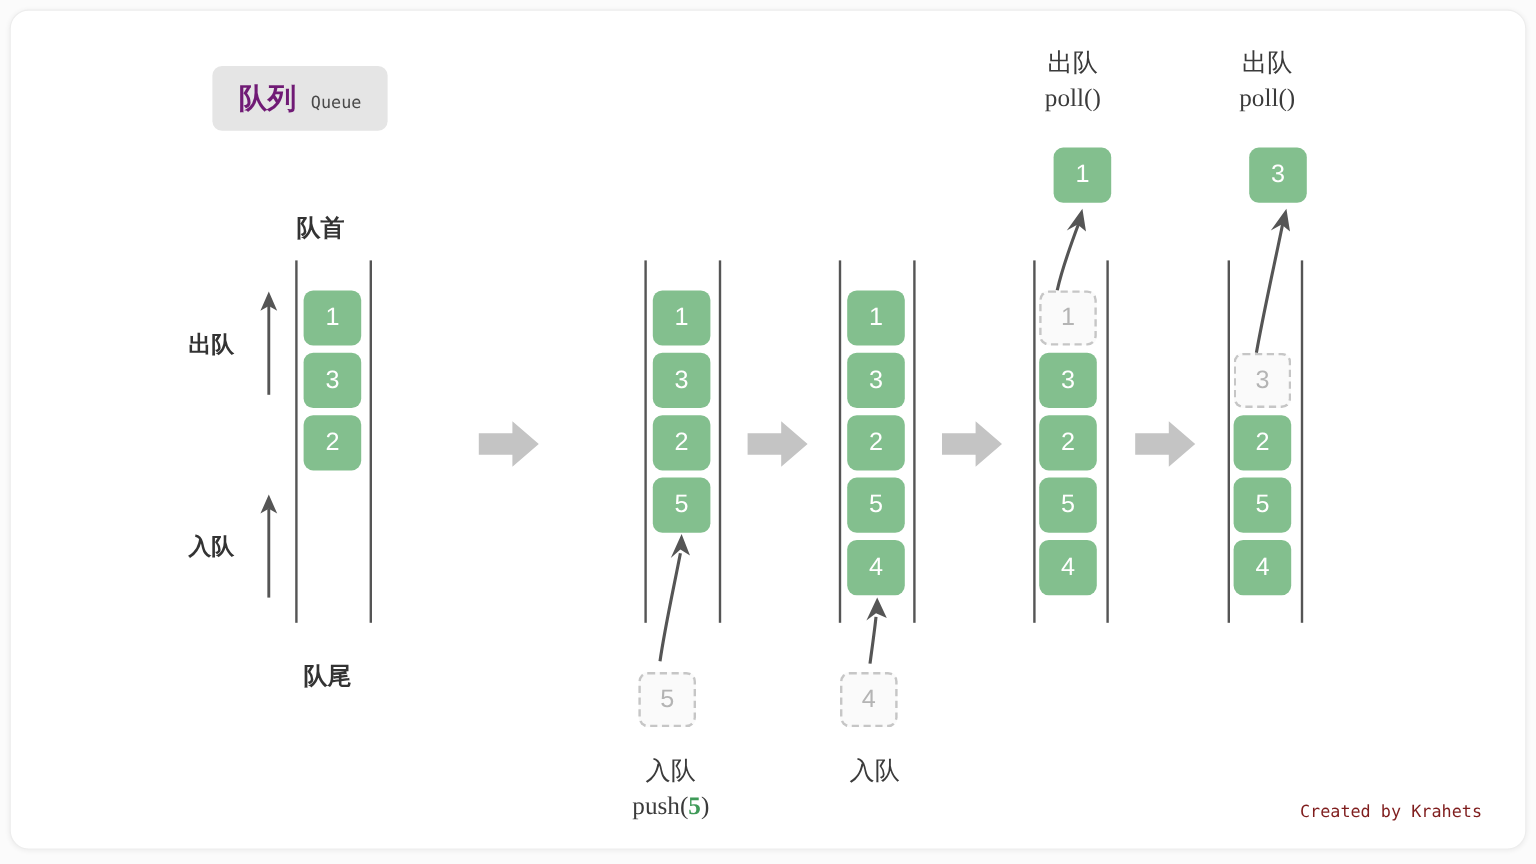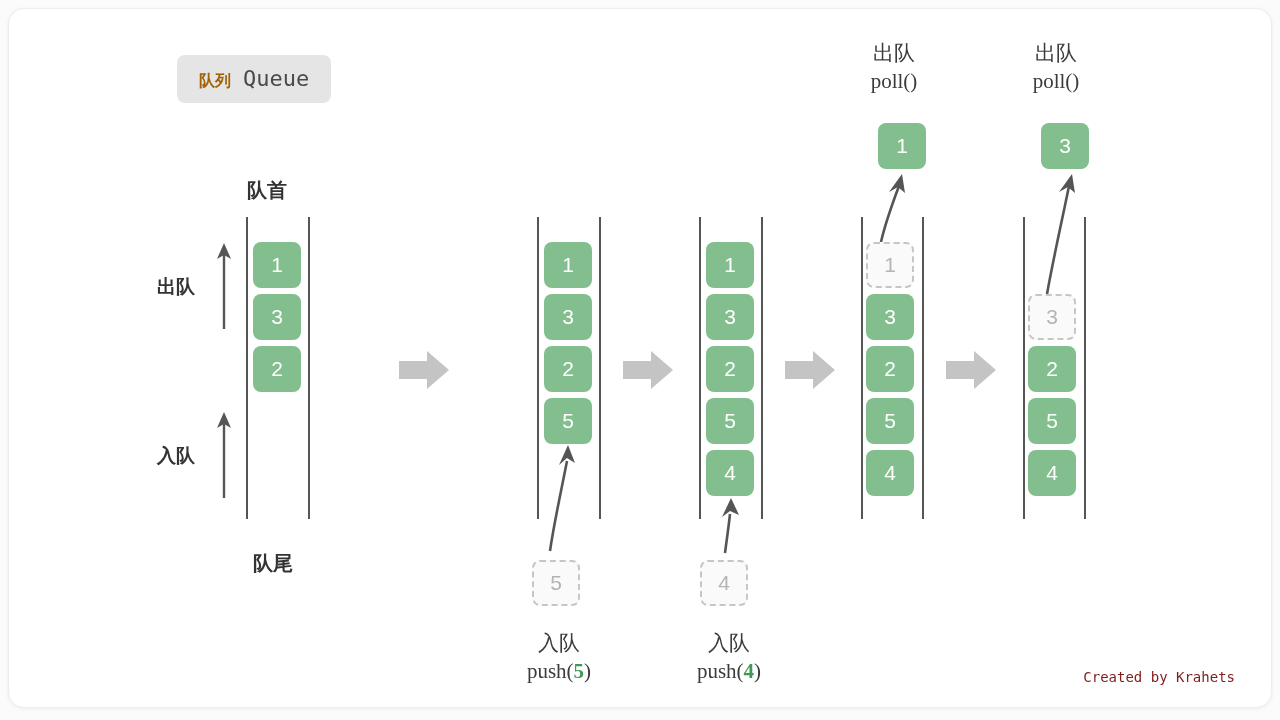--- a/index.html
+++ b/index.html
@@ -36,27 +36,27 @@
     top: 46px;
     background: #e5e5e5;
     border-radius: 8px;
     padding: 11px 22px;
     display: flex;
     align-items: baseline;
     gap: 12px;
     white-space: nowrap;
   }
   #title-badge .cn {
-    font-size: 16px;
+    font-size: 24px;
     font-weight: bold;
-    color: #a16207;
+    color: #701a75;
   }
   #title-badge .en {
     font-family: "DejaVu Sans Mono", "Liberation Mono", monospace;
-    font-size: 22px;
+    font-size: 14px;
     color: #4a4a4a;
   }
 
   
   .head-tail-label {
     font-size: 20px;
     font-weight: bold;
     color: #333333;
     white-space: nowrap;
   }
@@ -196,21 +196,20 @@
     <div class="abs box" style="left:697px; top:441px;">4</div>
 
     <svg class="abs" style="left:692px; top:487px;" width="60" height="60">
       <path d="M24 57 C 26 42, 28 28, 29 18" stroke="#555555" stroke-width="2.6" fill="none"></path>
       <path d="M30 2 L38 19 L29 15 L21 21 Z" fill="#555555"></path>
     </svg>
     <div class="abs box ghost" style="left:691px; top:551px;">4</div>
 
     <div class="abs op-label" style="left:630px; top:620px; width:180px;">
       <span class="op-cn">入队</span>
-      <span class="op-code"><span>push(</span><span class="arg">4</span><span>)</span></span>
     </div>
 
     <svg class="abs" style="left:776px; top:342px;" width="54" height="38">
       <path d="M0 10 L28 10 L28 0 L50 19 L28 38 L28 28 L0 28 Z" fill="#c4c4c4"></path>
     </svg>
 
     <div class="abs op-label" style="left:800px; top:30px; width:170px;">
       <span class="op-cn">出队</span>
       <span class="op-code">poll()</span>
     </div>

